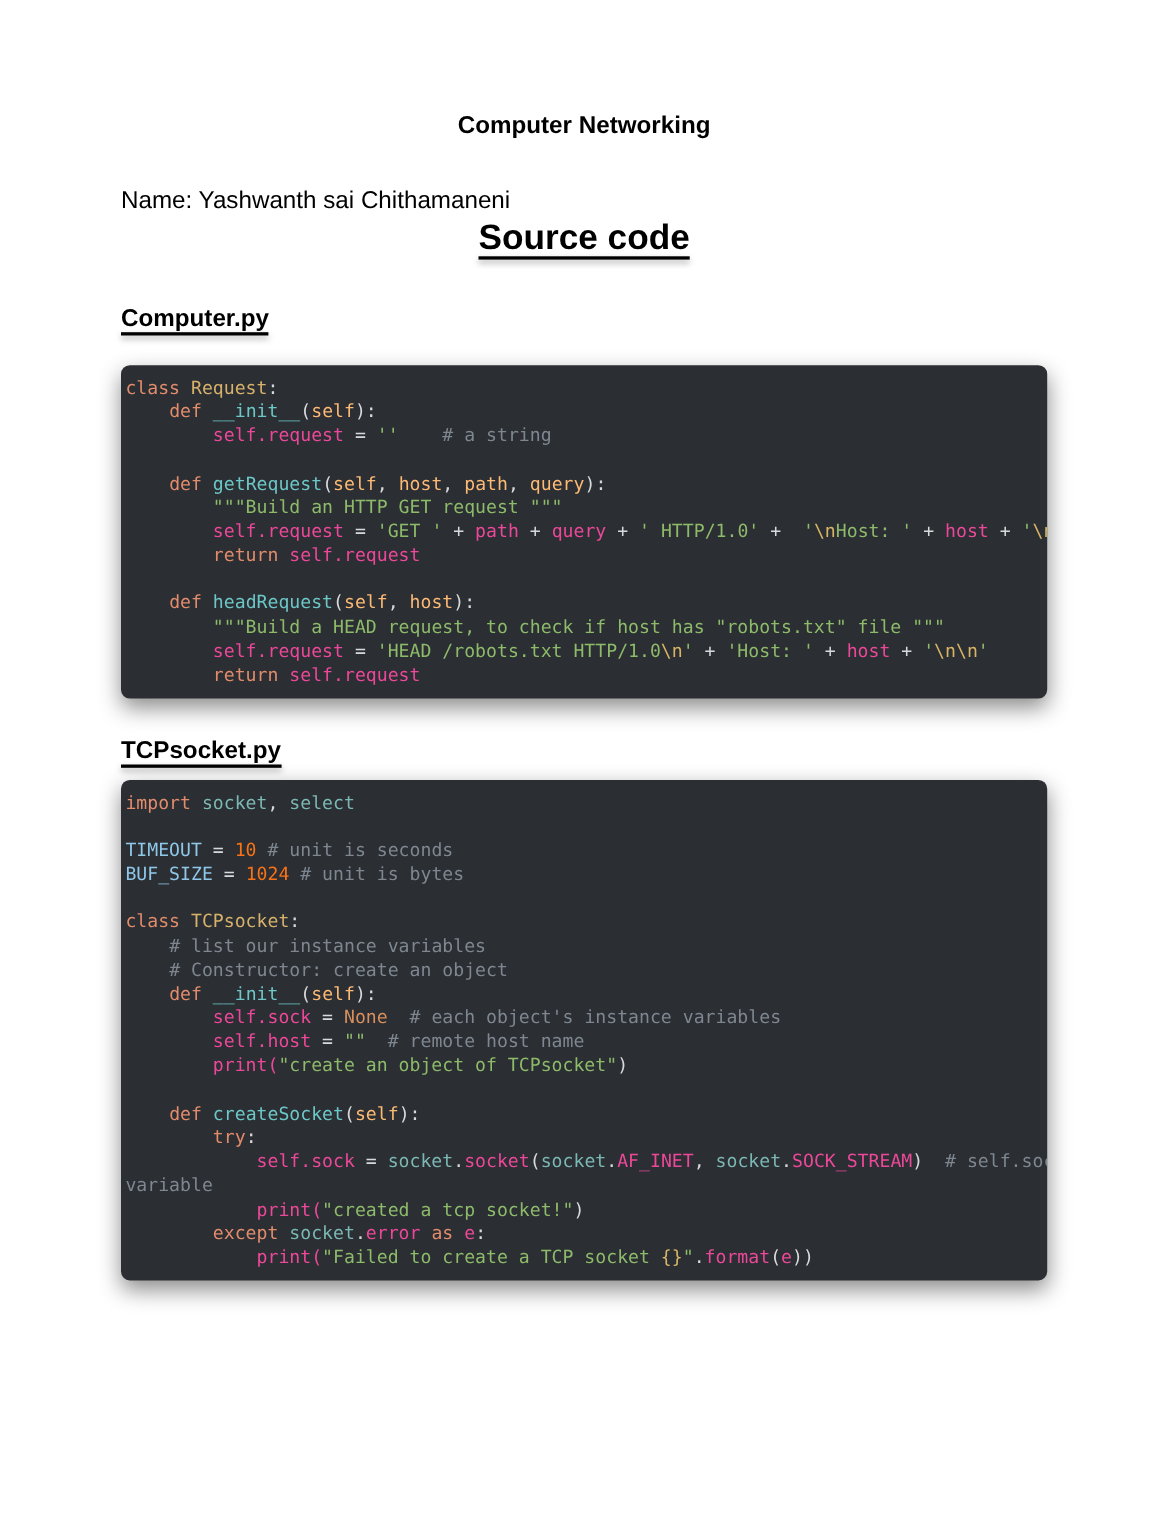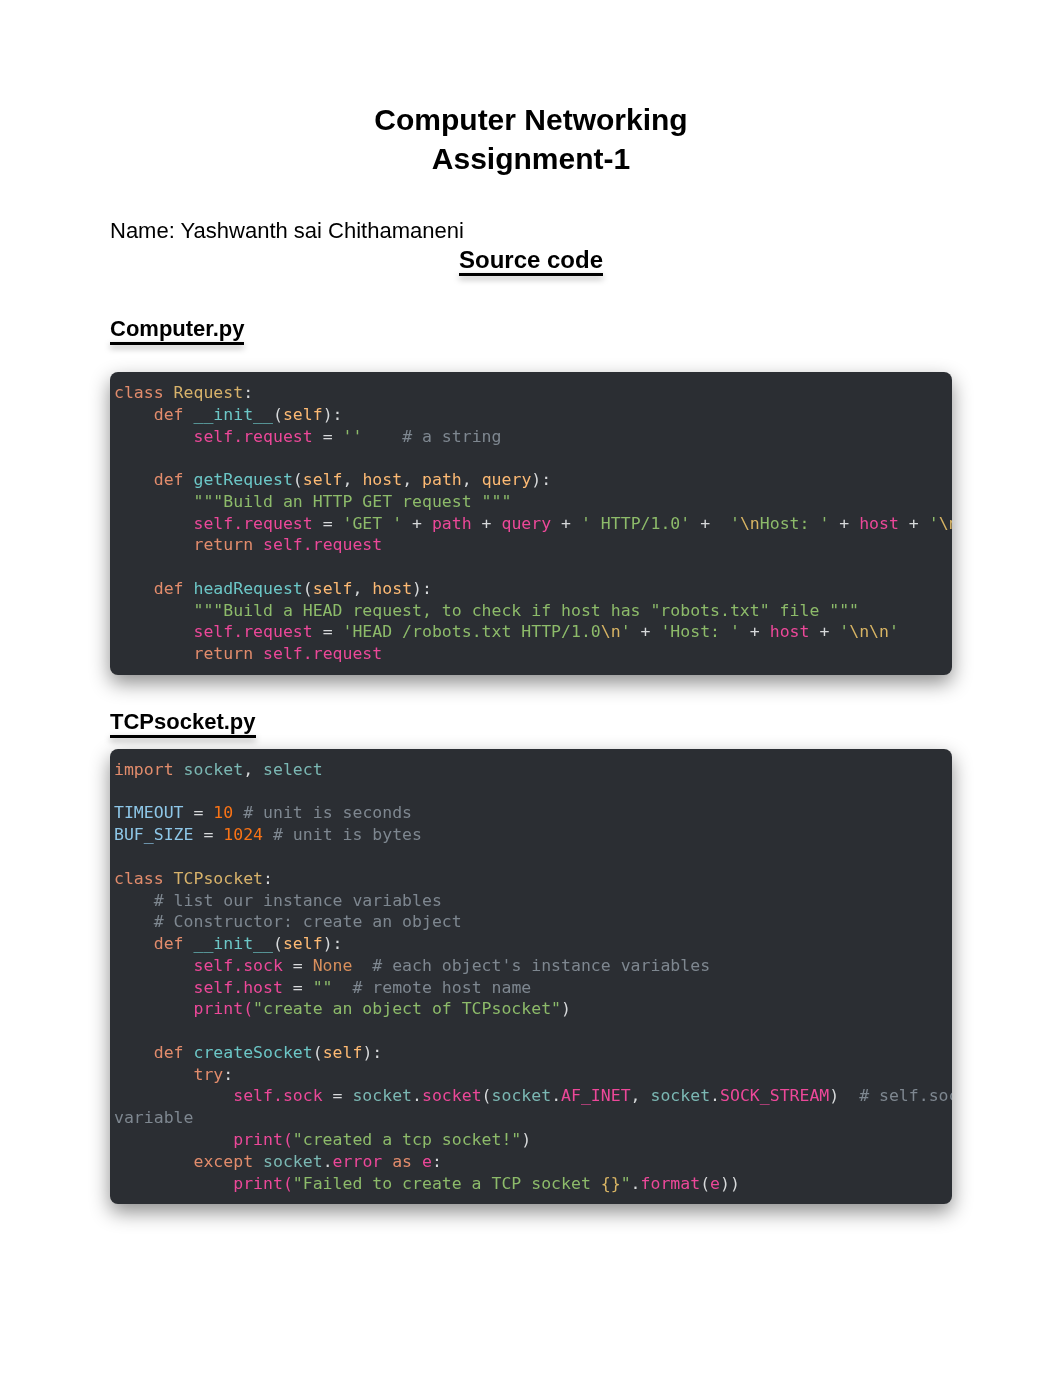--- a/index.html
+++ b/index.html
@@ -8,35 +8,35 @@
     background: #ffffff;
     font-family: Arial, Helvetica, sans-serif;
     width: 1062px;
   }
   .page {
     padding: 100px 110px 60px 110px;
   }
   .title-center {
     text-align: center;
     font-weight: bold;
-    font-size: 30px;
+    font-size: 22px;
     line-height: 1.3;
     margin-bottom: 40px;
   }
   .title-center .line1 { display:block; }
   .title-center .line2 { display:block; }
   .name-line {
     font-weight: normal;
     font-size: 22px;
     margin-bottom: 4px;
   }
   .source-head {
     text-align: center;
     font-weight: bold;
-    font-size: 24px;
+    font-size: 32px;
     margin-top: -2px;
     margin-bottom: 42px;
   }
   .source-head span {
     display:inline-block;
     position:relative;
   }
   .source-head span::after {
     content:"";
     position:absolute;
@@ -99,21 +99,20 @@
   .op    { color:#d7d9db; }
   .fmt   { color:#d8b464; }
 </style>
 </head>
 <body>
 
 <div class="page">
 
   <div class="title-center">
     <span class="line1">Computer Networking</span>
-    <span class="line2">Assignment-1</span>
   </div>
 
   <div class="name-line">Name: Yashwanth sai Chithamaneni</div>
 
   <div class="source-head">
     <span>Source code</span>
   </div>
 
   <div>
     <div class="file-head">Computer.py</div>

